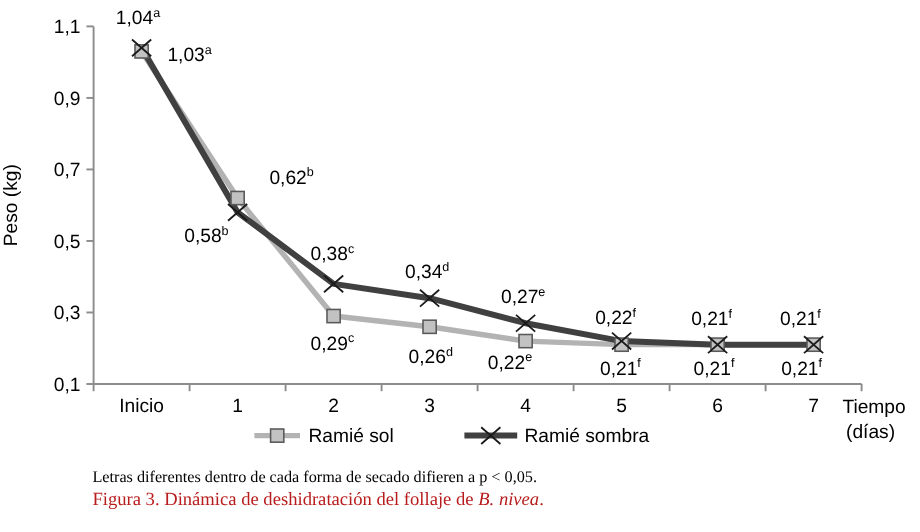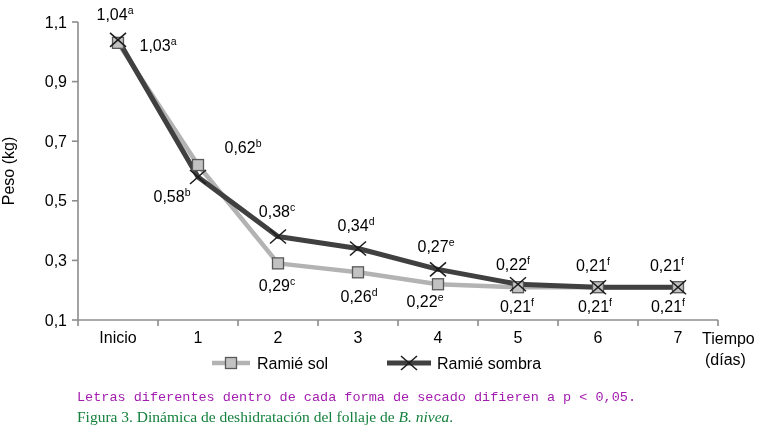--- a/index.html
+++ b/index.html
@@ -15,31 +15,31 @@
     font-family: "Liberation Sans", sans-serif;
     fill: #000000;
   }
   .caption-block {
     position: absolute;
     left: 77px;
     top: 389px;
     color: #111111;
   }
   .note-line {
-    font-family: Liberation Mono, monospace;
+    font-family: Liberation Serif, serif;
     font-size: 13.5px;
     line-height: 17px;
-    color: #a21caf;
+    color: #000000;
   }
   .fig-line {
     font-family: "Liberation Serif", serif;
     font-size: 15.5px;
     line-height: 19px;
     margin-top: 1px;
-    color: #15803d;
+    color: #b91c1c;
   }
   .fig-line i { font-style: italic; }
 </style>
 </head>
 <body>
 
 <svg id="chart-svg" width="767" height="385" viewBox="0 0 767 385">
     <line x1="78" y1="22" x2="78" y2="320" stroke="#8c8c8c" stroke-width="1.6"></line>
     <line x1="78" y1="320" x2="718" y2="320" stroke="#8c8c8c" stroke-width="1.6"></line>
     <line x1="72" y1="22" x2="78" y2="22" stroke="#8c8c8c" stroke-width="1.6"></line>

